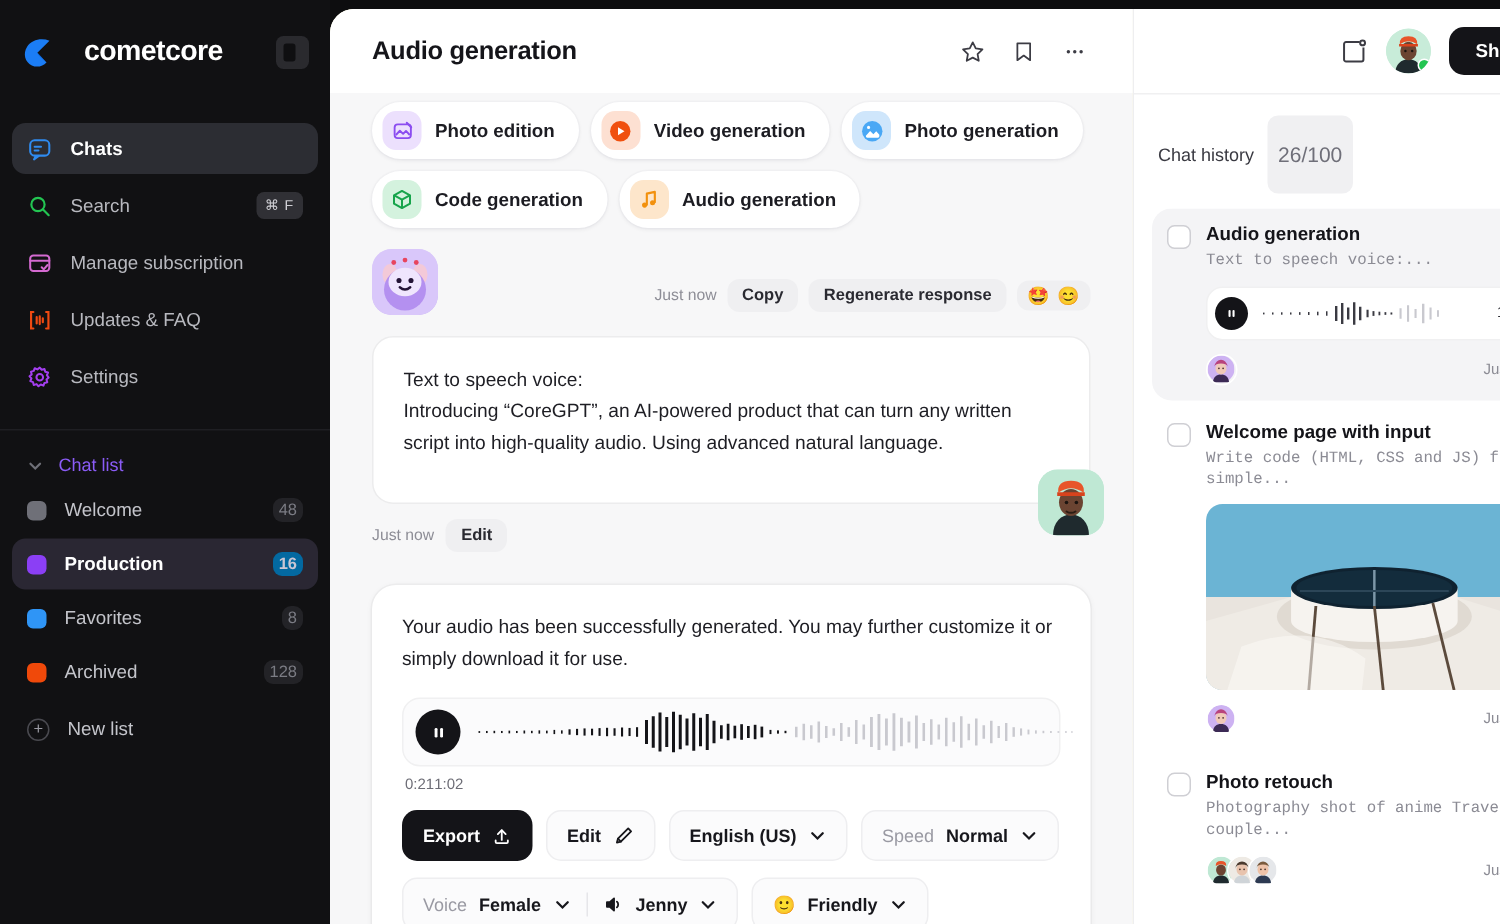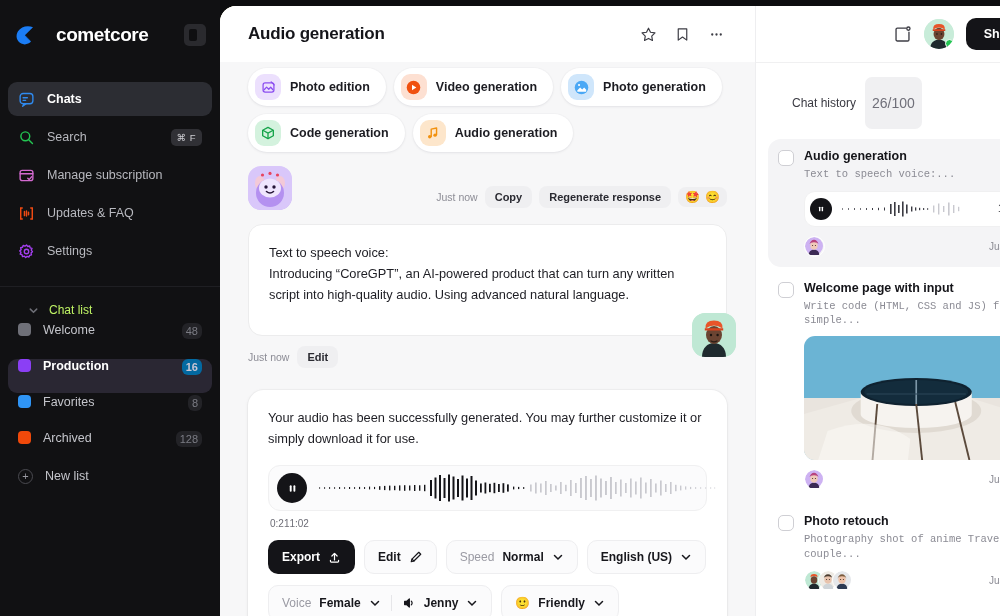--- a/index.html
+++ b/index.html
@@ -49,25 +49,25 @@
   .nav-item.active { background: #2c2d33; color: #fff; font-weight: 600; }
   .nav-item .nav-label { flex: 1; }
   .nav-ic { width: 17px; height: 17px; flex: 0 0 17px; display:block; }
   .kbd {
     background: #303035; color: #cfcfd4; font-size: 9.5px;
     border-radius: 5px; padding: 3px 6px; letter-spacing: 0.5px;
   }
   .divider { height: 1px; background: #1f1f23; margin: 14px 0 10px 0; }
   .section-head {
     display: flex; align-items: center; gap: 10px;
-    padding: 0 28px; height: 26px; color: #bef264; font-size: 12px; cursor: pointer;
+    padding: 0 18px; height: 26px; color: #8b5cf6; font-size: 12px; cursor: pointer;
   }
   .chev { width: 11px; height: 11px; }
   .list-item {
-    display: flex; align-items: flex-start; gap: 12px;
+    display: flex; align-items: center; gap: 12px;
     height: 34px; margin: 0 8px 2px 8px; padding: 0 10px; border-radius: 9px;
     color: #c4c5cb; font-size: 12.5px; cursor: pointer;
   }
   .list-item.active { background: #2a2733; color: #fff; font-weight: 700; }
   .sw { width: 13px; height: 13px; border-radius: 4px; flex: 0 0 13px; }
   .list-item .li-label { flex: 1; }
   .count { color: #7b7c84; font-size: 11px; background: #232327; border-radius: 6px; padding: 2px 4px; }
   .list-item.active .count { background: #0369a1; color: #c9c6d4; }
   .plus-ic {
     width: 15px; height: 15px; border-radius: 50%; flex: 0 0 15px;
@@ -181,21 +181,21 @@
   .right {
     flex: 1; height: 610px; background: #fff;
     display: flex; flex-direction: column;
     border-left: 1px solid #eeeef0;
   }
   .right-head { height: 56px; display: flex; align-items: center; justify-content: flex-end; gap: 12px; padding: 0 14px; flex: 0 0 56px; }
   .ava-sm { width: 30px; height: 30px; border-radius: 50%; background: #c8ecd9; position: relative; overflow: hidden; }
   .dot-online { position: absolute; right: 0; bottom: 1px; width: 9px; height: 9px; border-radius: 50%; background: #23c552; border: 1.5px solid #fff; }
   .share-btn { background: #141418; color: #fff; border-radius: 10px; padding: 9px 18px; font-size: 12.5px; font-weight: 600; cursor: pointer; }
   .hist-head { display: flex; align-items: center; gap: 9px; padding: 6px 14px 10px 16px; border-top: 1px solid #f0f0f1; padding-top: 14px; }
-  .hist-title { font-size: 12px; color: #3a3a42; margin-left: 20px; }
+  .hist-title { font-size: 12px; color: #3a3a42; }
   .hist-badge { background: #f0f0f2; border-radius: 7px; padding: 18px 7px; font-size: 14px; color: #6f6f79; font-weight: 400; }
   .hist-list { flex: 1; overflow: hidden; padding: 0 12px; }
   .hist-card { border-radius: 13px; padding: 10px 10px 10px 10px; margin-bottom: 4px; }
   .hist-card.sel { background: #f4f4f6; }
   .hc-top { display: flex; align-items: flex-start; gap: 10px; }
   .cbx { width: 16px; height: 16px; border-radius: 5px; border: 1.4px solid #cfcfd4; flex: 0 0 16px; margin-top: 1px; cursor: pointer; background: #fff; }
   .hc-title { font-size: 12.5px; font-weight: 700; color: #141419; }
   .hc-sub { font-size: 10.5px; color: #8b8b94; margin-top: 4px; line-height: 1.4; font-family: Liberation Mono, monospace; }
   .hc-body { padding-left: 26px; }
   .mini-player {
@@ -567,28 +567,28 @@
                 </svg>
             </div>
             <div class="btn-light">
               <span>Edit</span>
               <svg width="14" height="14" viewBox="0 0 16 16" fill="none" stroke="#17171c" stroke-width="1.4" stroke-linecap="round" stroke-linejoin="round">
                   <path d="M11.2 2.6 13.4 4.8 5.6 12.6 2.6 13.4l.8-3z"></path>
                   <path d="M3.4 10.4 5.6 12.6"></path>
                 </svg>
             </div>
             <div class="btn-light">
+              <span>English (US)</span>
+              <svg width="12" height="12" viewBox="0 0 12 12" fill="none" stroke="#17171c" stroke-width="1.5" stroke-linecap="round">
+                  <path d="M2.5 4.5 6 8l3.5-3.5"></path>
+                </svg>
+            </div>
+            <div class="btn-light">
               <span class="muted">Speed</span>
               <span>Normal</span>
-              <svg width="12" height="12" viewBox="0 0 12 12" fill="none" stroke="#17171c" stroke-width="1.5" stroke-linecap="round">
-                  <path d="M2.5 4.5 6 8l3.5-3.5"></path>
-                </svg>
-            </div>
-            <div class="btn-light">
-              <span>English (US)</span>
               <svg width="12" height="12" viewBox="0 0 12 12" fill="none" stroke="#17171c" stroke-width="1.5" stroke-linecap="round">
                   <path d="M2.5 4.5 6 8l3.5-3.5"></path>
                 </svg>
             </div>
           </div>
 
           <div class="ctrl-row">
             <div class="btn-light">
               <span class="muted">Voice</span>
               <span>Female</span>

